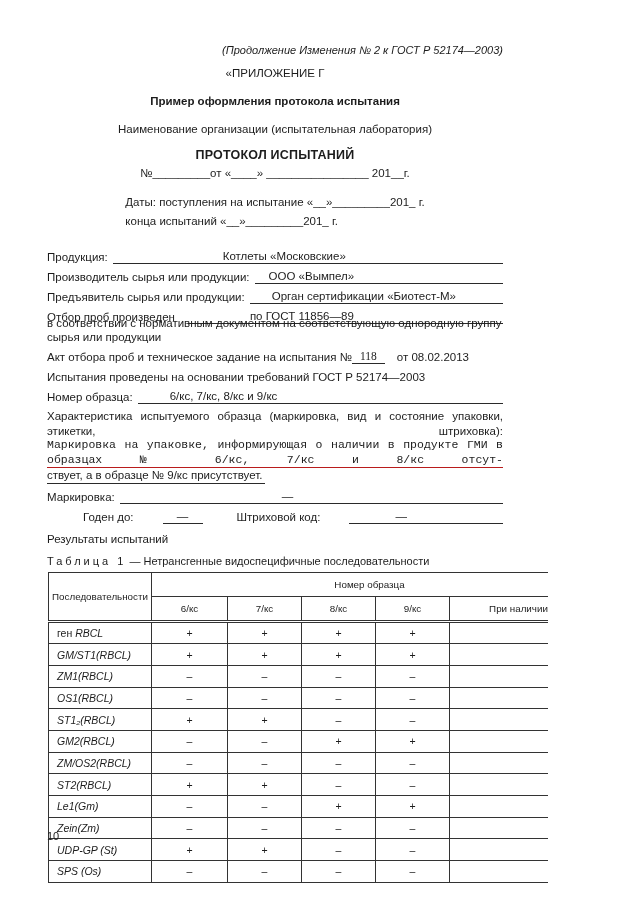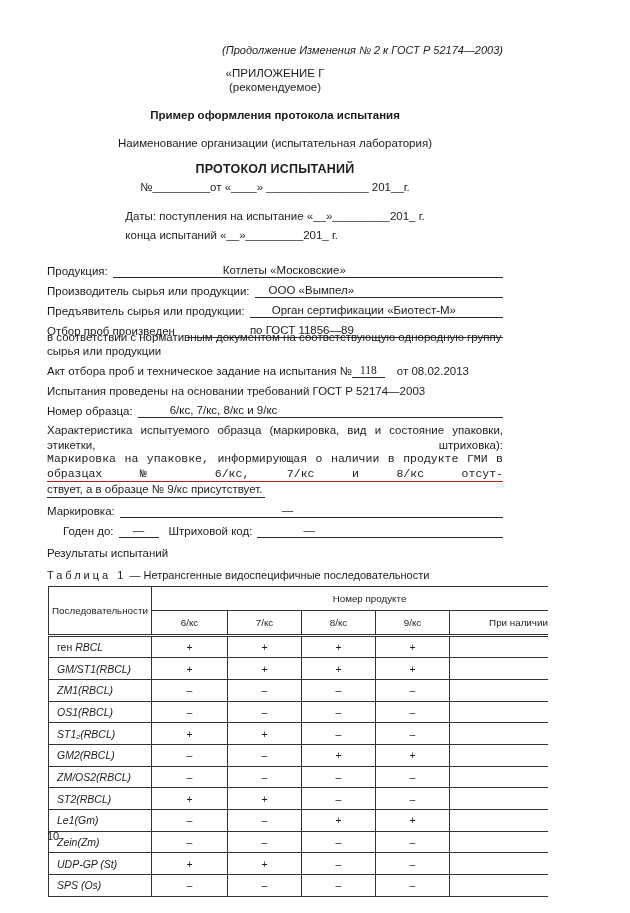--- a/index.html
+++ b/index.html
@@ -32,21 +32,21 @@
   .after-num{margin-left:12px;}
   .char-line1{line-height:14.5px;text-align:justify;text-align-last:justify;margin-top:5px;}
   .char-line2{line-height:14.5px;border-bottom:1px solid #b91c1c;text-align:justify;text-align-last:justify;font-family:Liberation Mono, monospace;}
   .char-line3{line-height:14.5px;border-bottom:1px solid #2a2a2a;display:inline-block;min-width:218px;}
   .indent-product{padding-left:110px;}
   .indent-sm{padding-left:14px;}
   .indent-md{padding-left:22px;}
   .indent-gost{padding-left:62px;}
   .indent-sample{padding-left:32px;}
   .indent-dash{padding-left:162px;}
-  .valid-row{margin-left:16px;}
+  .valid-row{margin-left:36px;gap:24px;}
   .short-u{display:inline-block;width:40px;border-bottom:1px solid #2a2a2a;text-align:center;margin-right:10px;}
   .indent-dash2{padding-left:46px;}
   .results-line{height:22px;display:flex;align-items:flex-end;line-height:14px;}
   .tcaption{margin-top:9px;margin-bottom:5px;font-size:11px;}
   .tcaption .spaced{letter-spacing:3px;}
   table.rtable{border-collapse:collapse;width:540px;table-layout:fixed;margin-left:1px;}
   table.rtable td{border:1px solid #333;}
   .hcell{font-size:9.8px;text-align:center;vertical-align:middle;height:23px;padding:0 3px;}
   thead tr.subhead td, .seqh{border-bottom:3px double #333 !important;}
   tbody td{height:18.7px;font-size:10.5px;vertical-align:middle;}
@@ -56,21 +56,20 @@
   .pagenum{position:absolute;left:47px;top:830px;font-size:11px;}
 </style>
 </head>
 <body>
 
 <div class="page">
 
   <div class="right-it">(Продолжение Изменения № 2 к ГОСТ Р 52174—2003)</div>
 
   <div class="center">«ПРИЛОЖЕНИЕ Г</div>
-  <div class="center">(рекомендуемое)</div>
 
   <div class="center bold mt14">Пример оформления протокола испытания</div>
 
   <div class="center mt14">Наименование организации (испытательная лаборатория)</div>
 
   <div class="center bold mt12 protocol-title">ПРОТОКОЛ ИСПЫТАНИЙ</div>
 
   <div class="center mt16">№_________от «____» ________________ 201__г.</div>
 
   <div class="dates-block">
@@ -144,21 +143,21 @@
       <col style="width:103px">
         <col style="width:76px">
         <col style="width:74px">
         <col style="width:74px">
         <col style="width:74px">
         <col>
     </colgroup>
     <thead>
       <tr>
         <td class="hcell seqh" rowspan="2">Последовательности</td>
-        <td class="hcell" colspan="5">Номер продукте</td>
+        <td class="hcell" colspan="5">Номер образца</td>
       </tr>
       <tr class="subhead">
         <td class="hcell">6/кс</td>
         <td class="hcell">7/кс</td>
         <td class="hcell">8/кс</td>
         <td class="hcell">9/кс</td>
         <td class="hcell">При наличии</td>
       </tr>
     </thead>
     <tbody>

